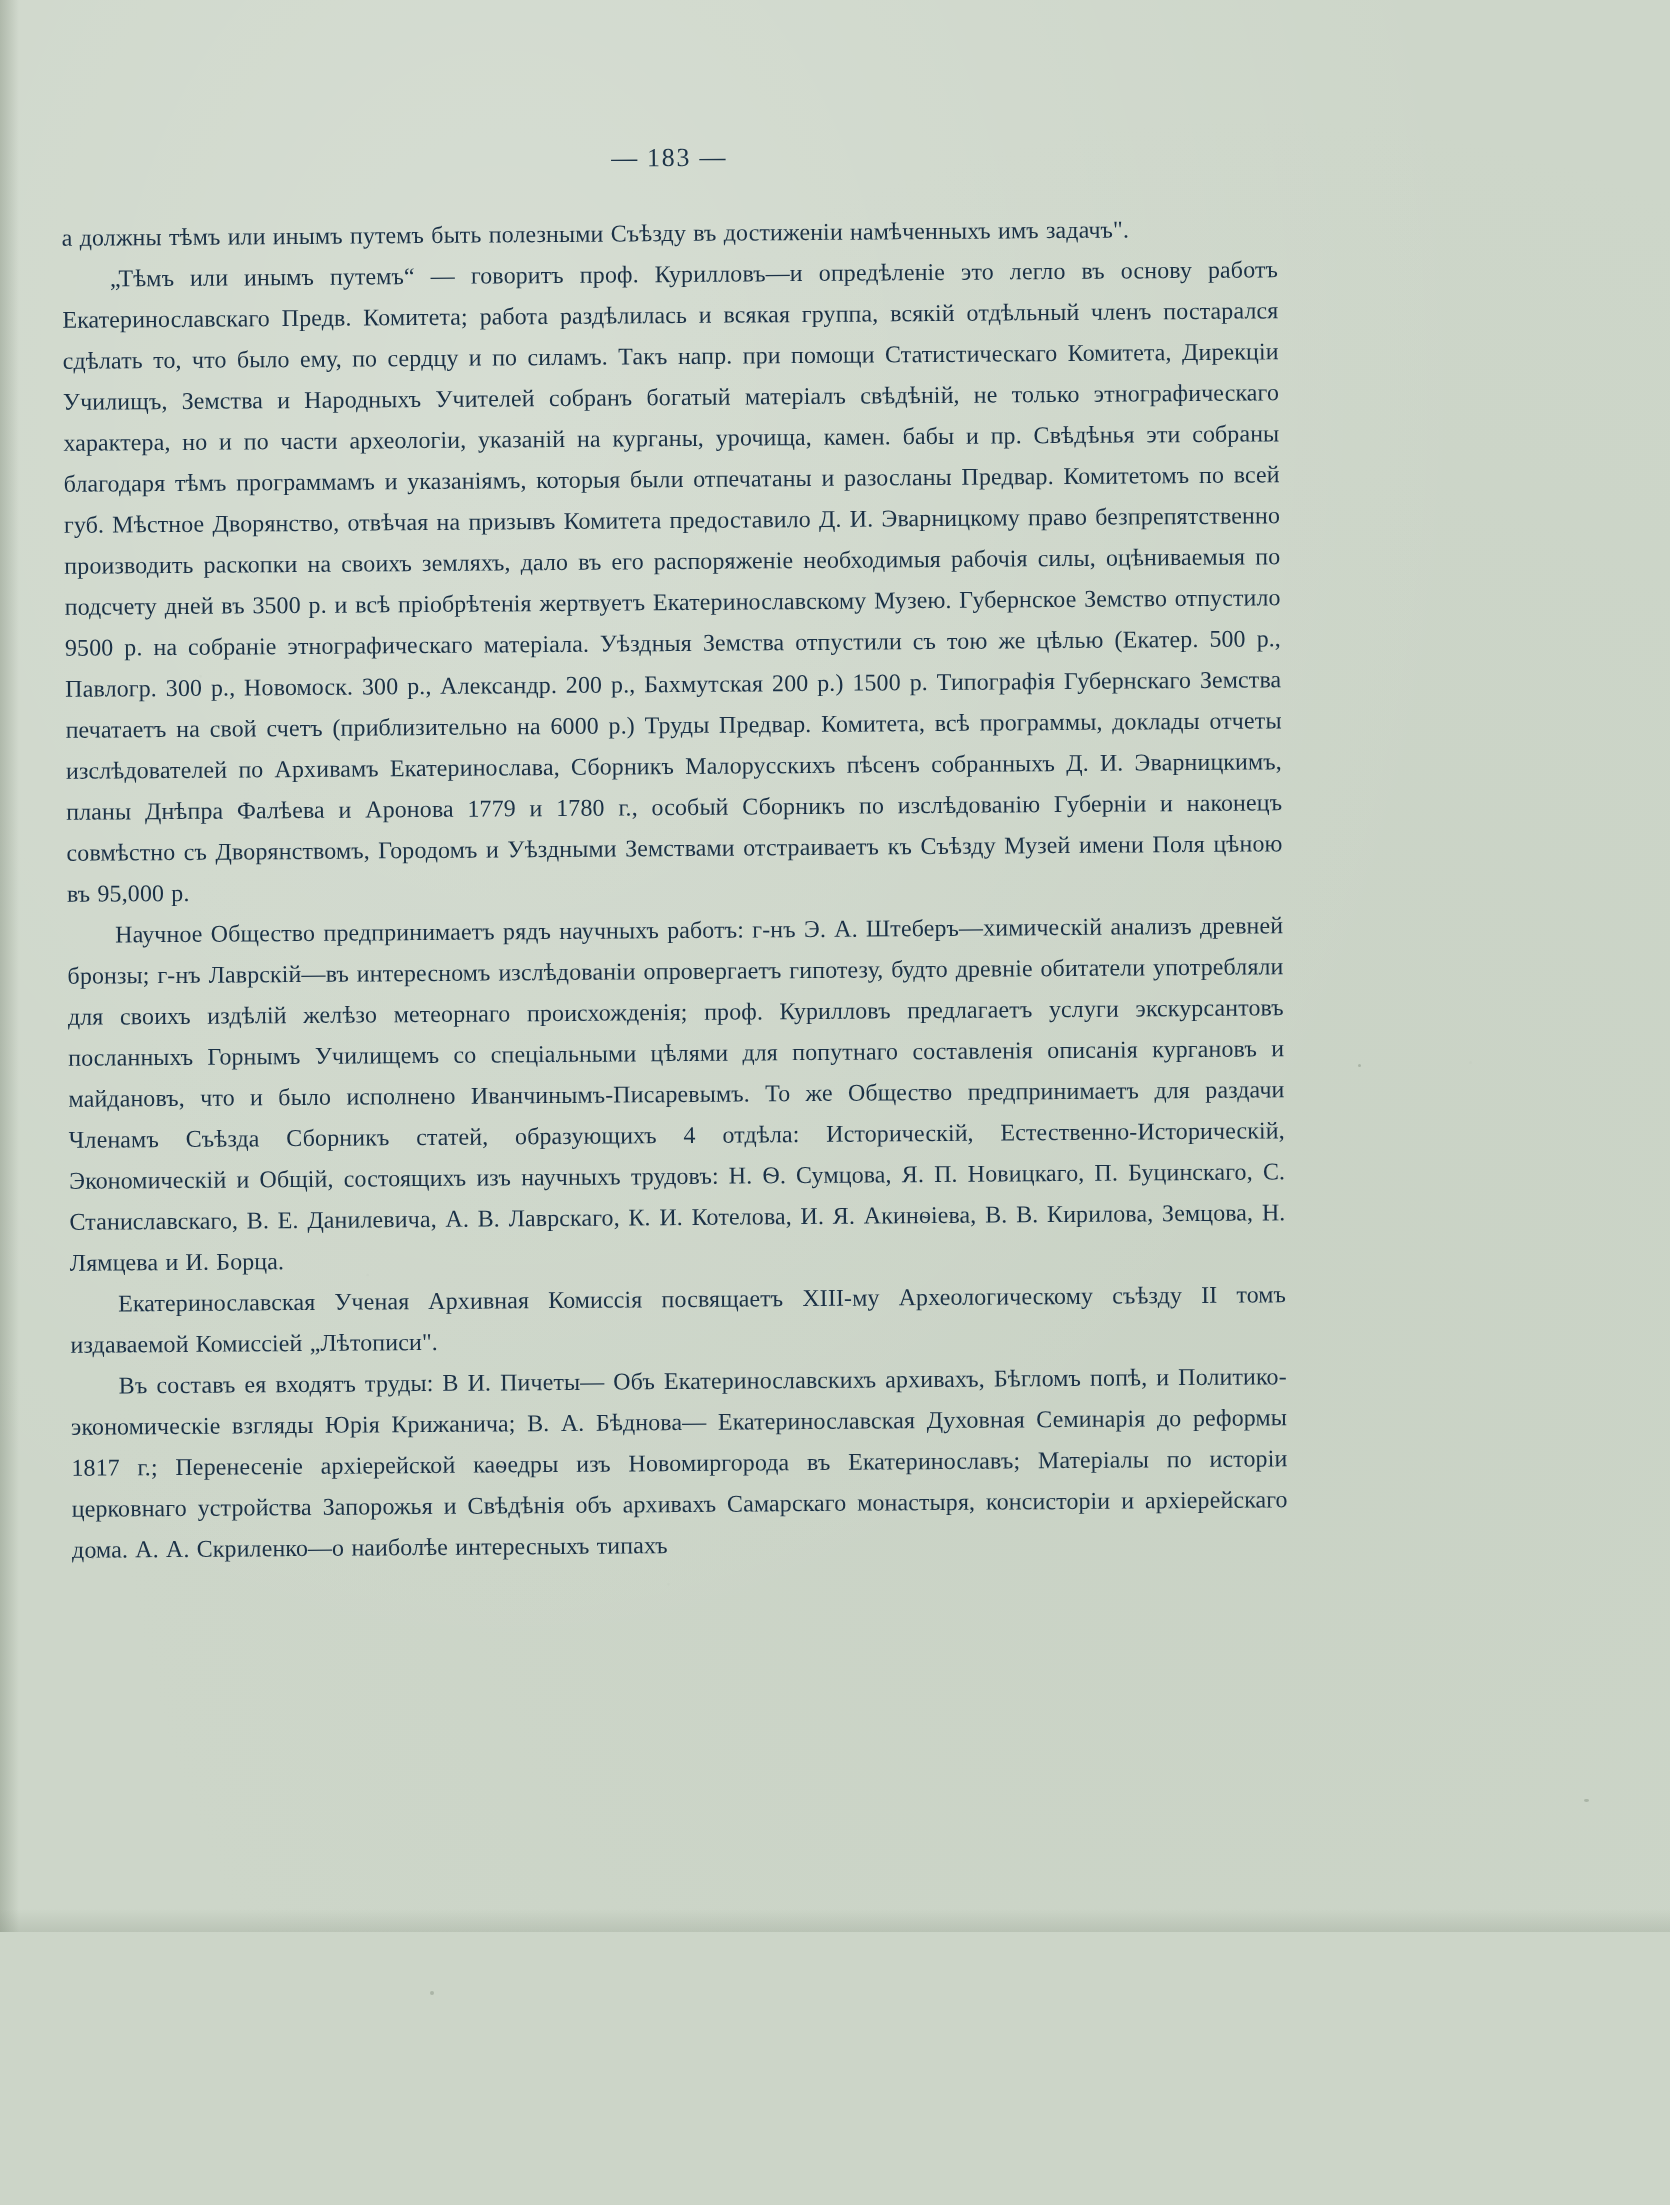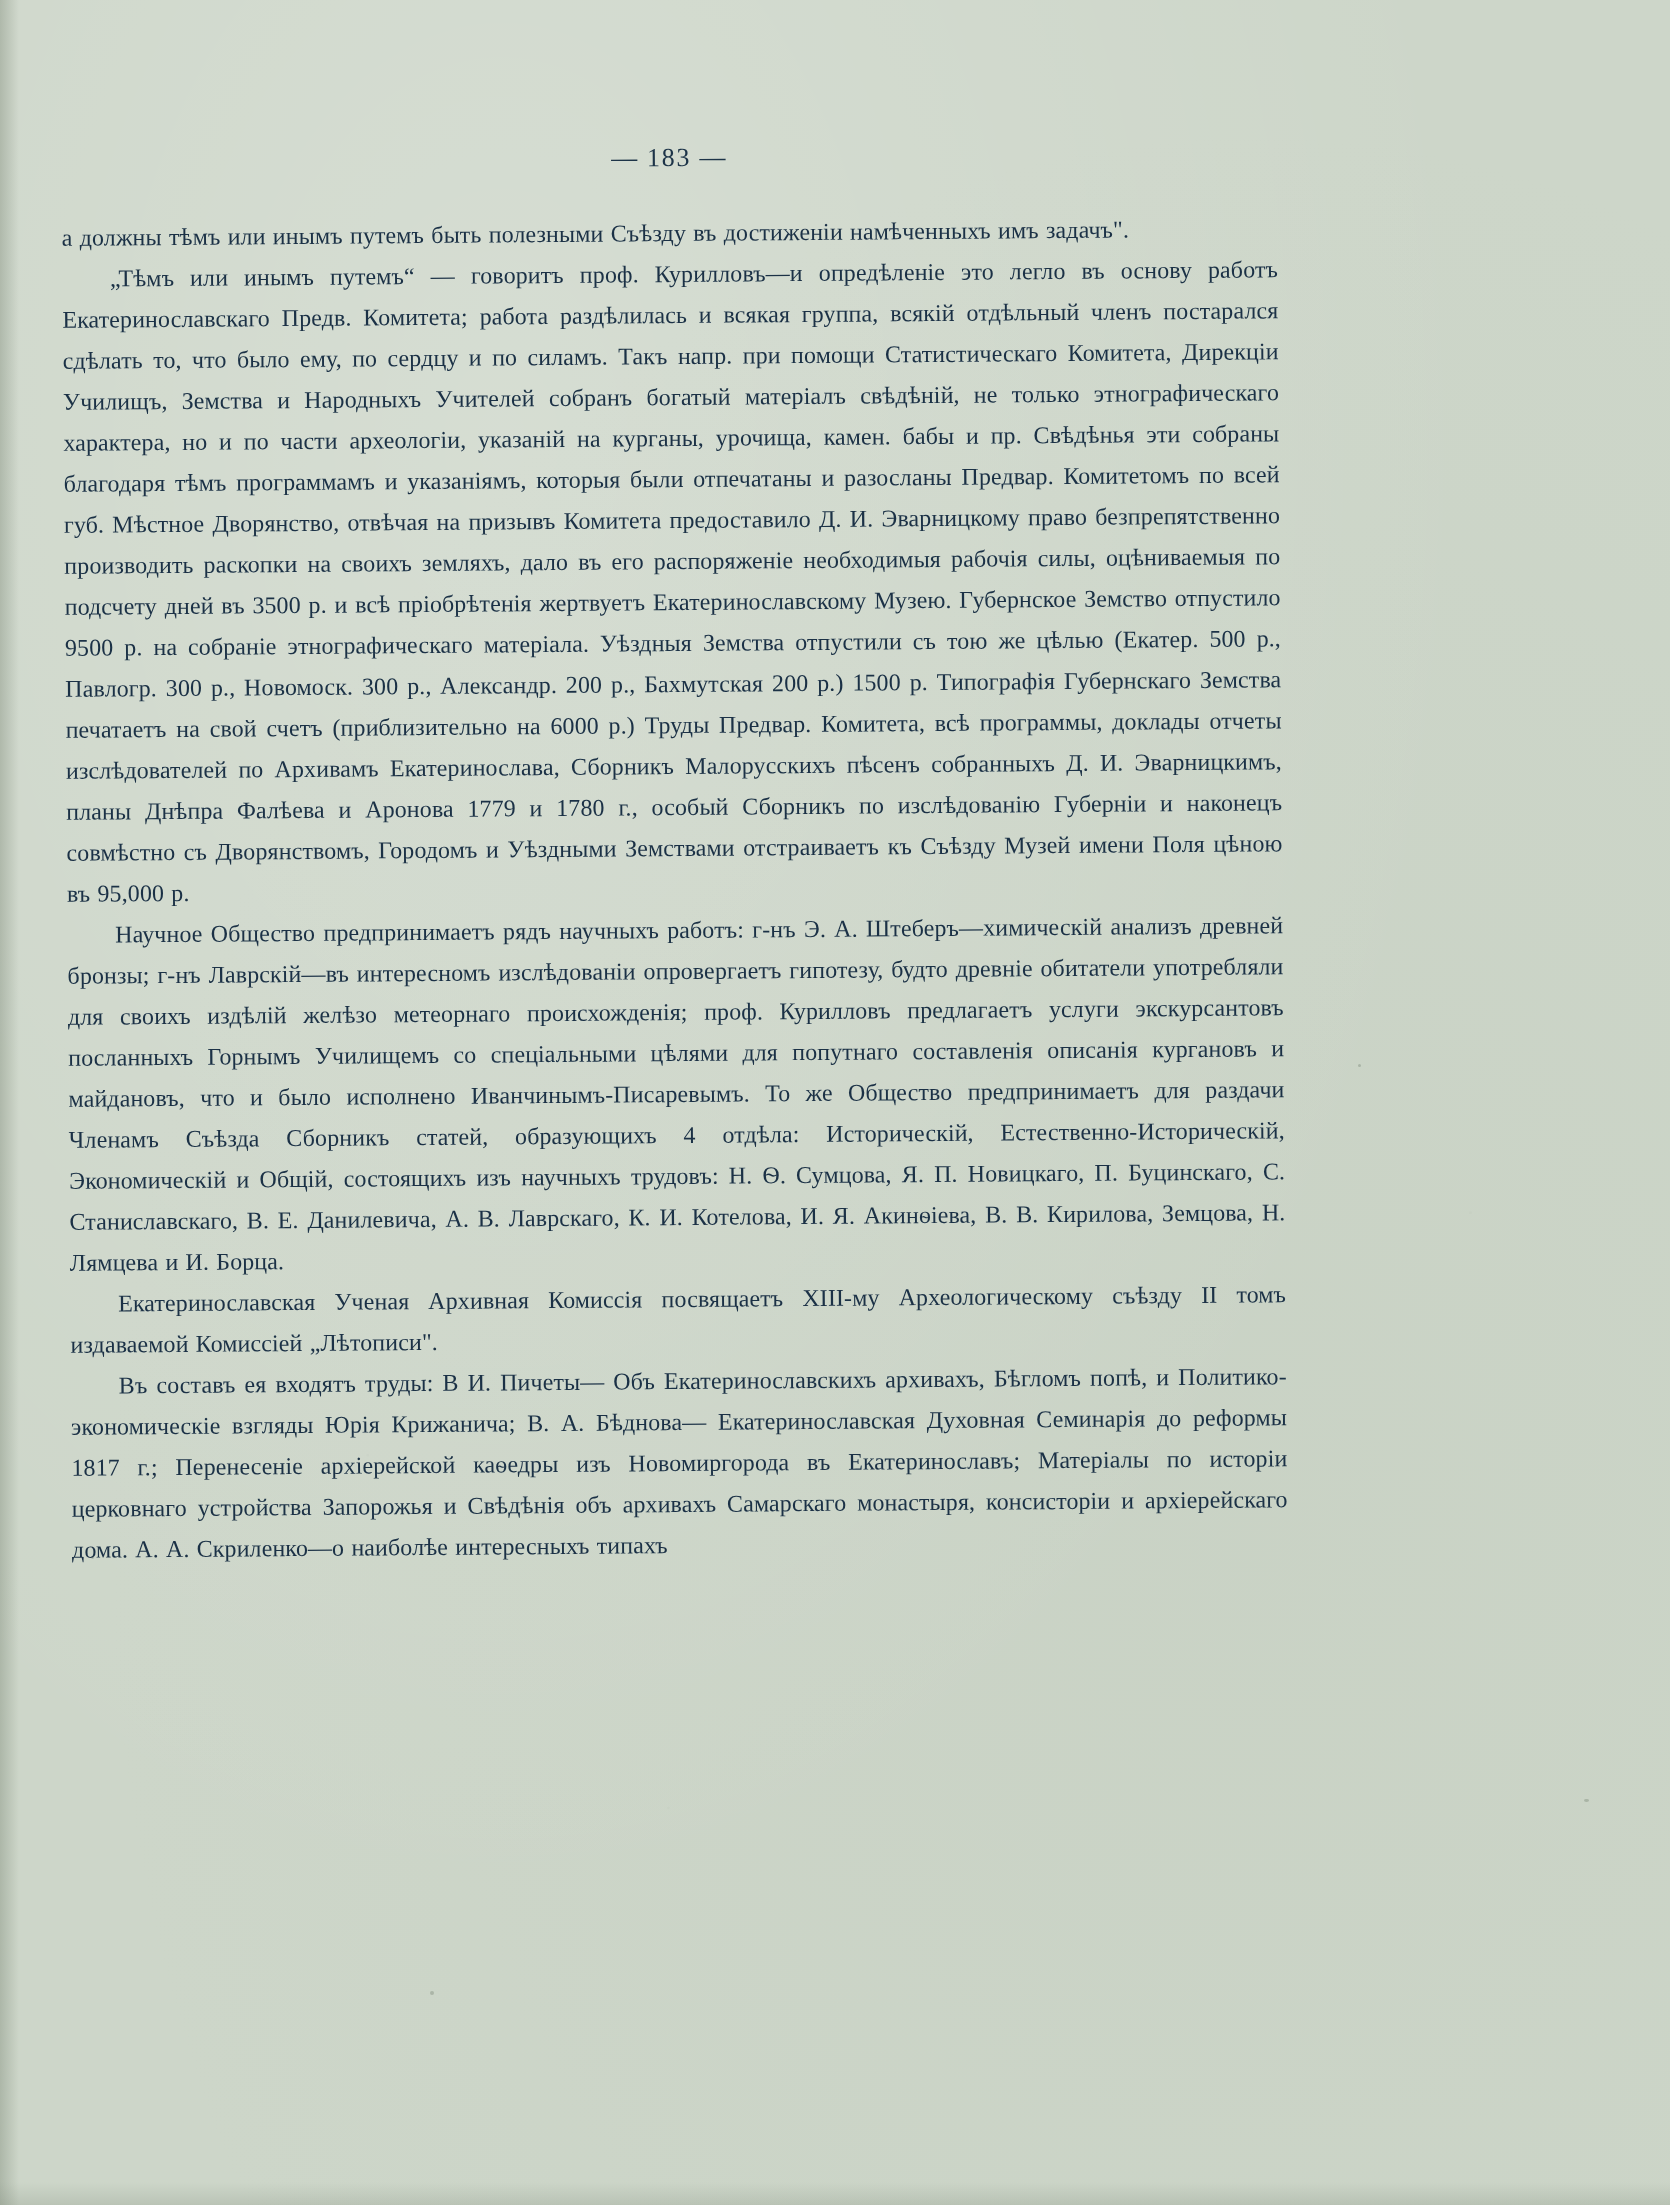--- a/index.html
+++ b/index.html
@@ -9,21 +9,21 @@
   body {
     width: 1671px;
     height: 2205px;
     background: #ccd5c8;
     font-family: "Liberation Serif", serif;
     overflow: hidden;
   }
   .page {
     position: relative;
     width: 1671px;
-    height: 2205px;
+    height: 1932px;
     background: #cdd6c9;
     background-image:
       radial-gradient(ellipse at 30% 20%, rgba(255,255,255,0.18), rgba(255,255,255,0) 60%),
       radial-gradient(ellipse at 75% 70%, rgba(190,200,185,0.25), rgba(255,255,255,0) 65%);
   }
   .paper-noise {
     position: absolute;
     inset: 0;
     pointer-events: none;
     opacity: 0.35;

